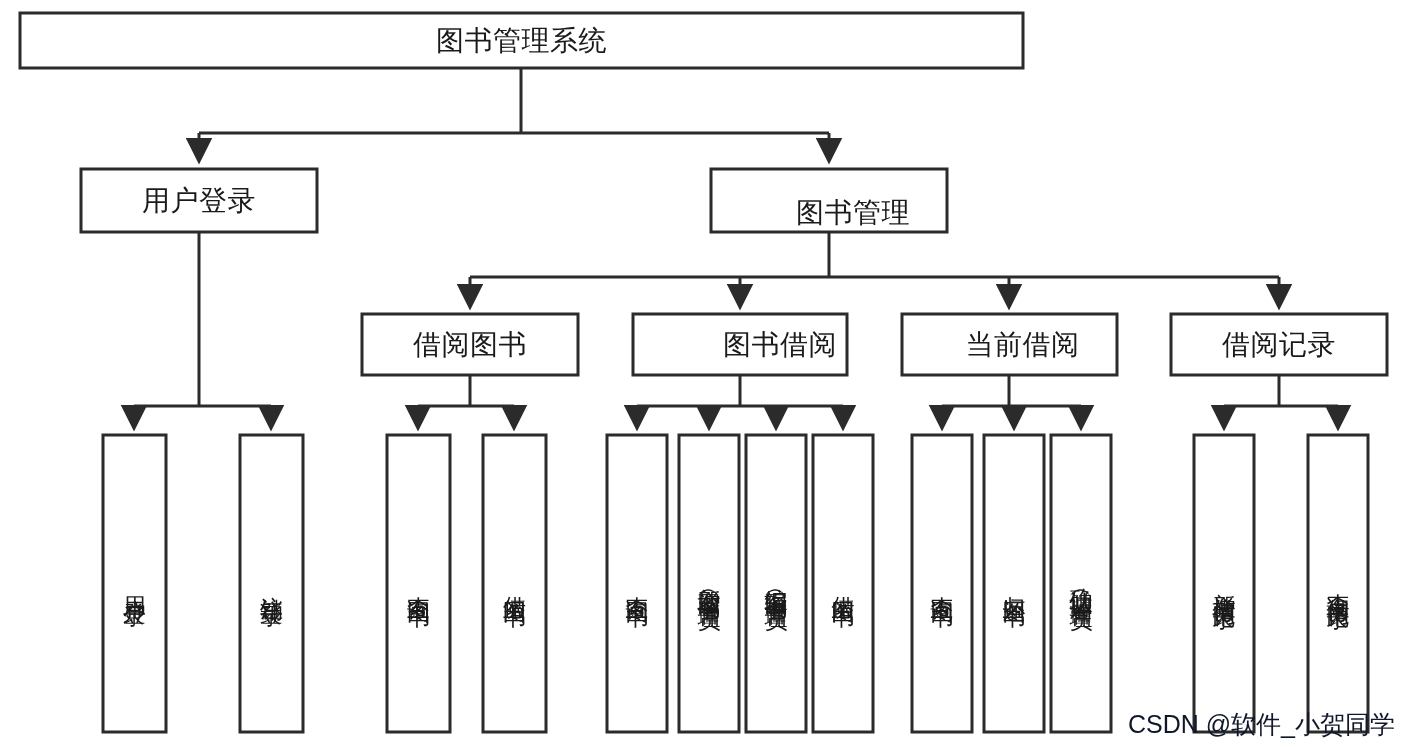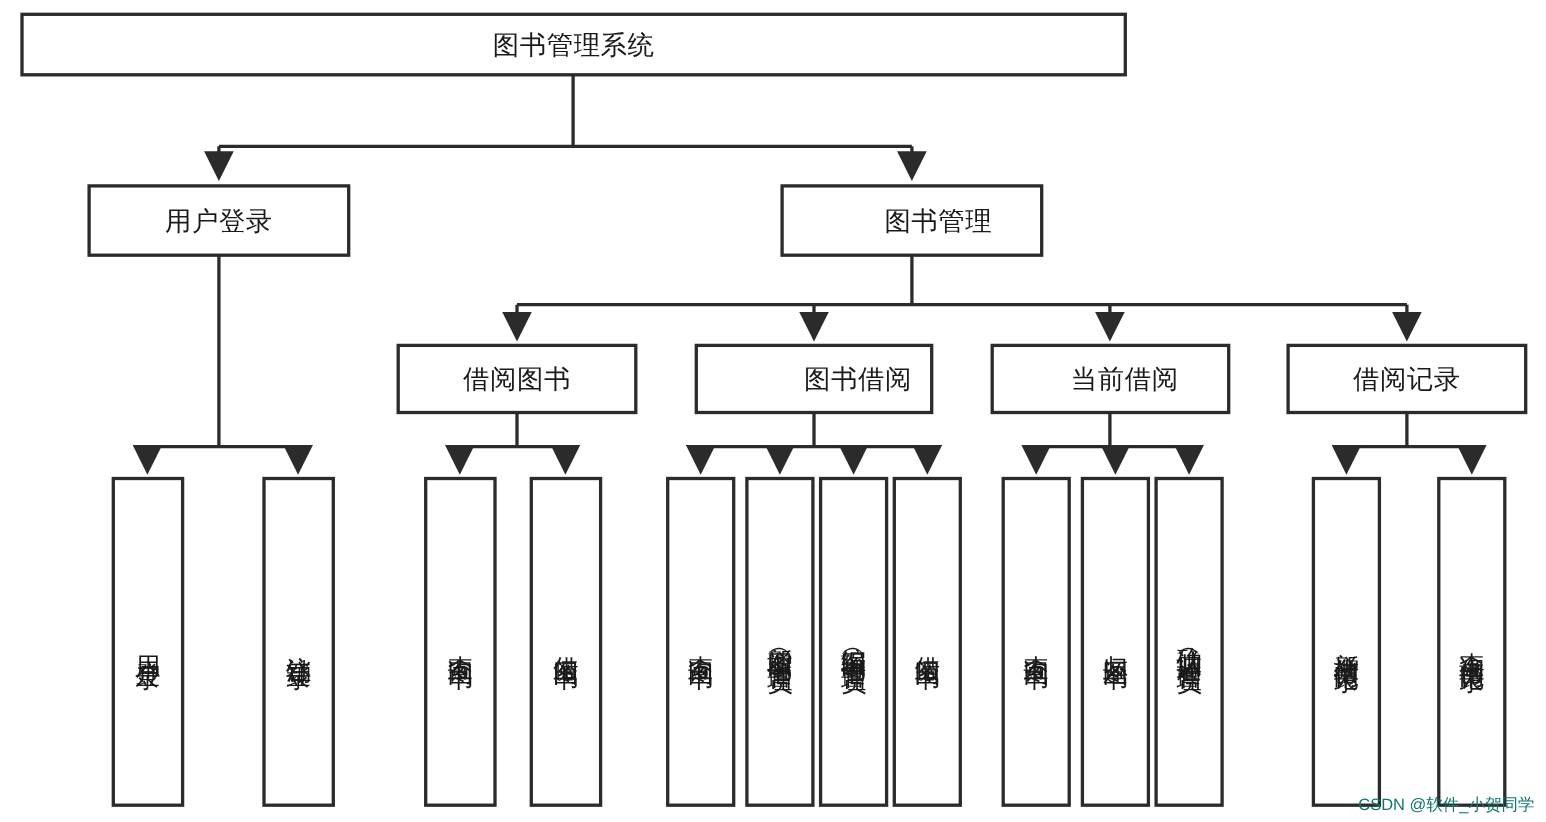--- a/index.html
+++ b/index.html
@@ -44,36 +44,36 @@
     display: flex;
     align-items: center;
     justify-content: center;
     color: #1a1a1a;
     font-family: "Liberation Sans", "DejaVu Sans", sans-serif;
     text-align: center;
     box-sizing: border-box;
     pointer-events: none;
   }
   .node-label.horiz {
-    font-size: 24px;
+    font-size: 28px;
     letter-spacing: 0.5px;
   }
   .node-label.vert {
     writing-mode: vertical-rl;
     text-orientation: upright;
     font-size: 23px;
     letter-spacing: 3px;
     line-height: 1;
   }
   .watermark {
     position: absolute;
     right: 10px;
     bottom: 6px;
-    font-size: 15px;
-    color: #0f766e;
+    font-size: 25px;
+    color: #0f172a;
     font-family: "Liberation Sans", "DejaVu Sans", sans-serif;
     white-space: nowrap;
     pointer-events: none;
   }
 </style>
 </head>
 <body>
 
 <div id="diagram-root">
 
@@ -149,21 +149,21 @@
       <path class="connector" d="M 1279 375 L 1279 406"></path>
       <path class="connector" d="M 1224 406 L 1338 406"></path>
       <path class="connector" d="M 1224 406 L 1224 427" marker-end="url(#arrow)"></path>
       <path class="connector" d="M 1338 406 L 1338 427" marker-end="url(#arrow)"></path>
     </g>
   </svg>
 
   <div id="labels-layer">
       <div class="node-label horiz" style="left: 20px; top: 13px; width: 1003px; height: 55px;">图书管理系统</div>
       <div class="node-label horiz" style="left: 81px; top: 169px; width: 236px; height: 63px;">用户登录</div>
-      <div class="node-label horiz" style="left: 711px; top: 169px; width: 272px; height: 63px; padding-left: 12px;">图书管理</div>
+      <div class="node-label horiz" style="left: 711px; top: 181px; width: 272px; height: 63px; padding-left: 12px;">图书管理</div>
       <div class="node-label horiz" style="left: 362px; top: 314px; width: 216px; height: 61px;">借阅图书</div>
       <div class="node-label horiz" style="left: 633px; top: 314px; width: 214px; height: 61px; margin-left: 40px;">图书借阅</div>
       <div class="node-label horiz" style="left: 902px; top: 314px; width: 241px; height: 61px;">当前借阅</div>
       <div class="node-label horiz" style="left: 1171px; top: 314px; width: 216px; height: 61px; border-radius: 22px;">借阅记录</div>
       <div class="node-label vert" style="left: 103px; top: 435px; width: 63px; height: 297px;">用户登录</div>
       <div class="node-label vert" style="left: 240px; top: 435px; width: 63px; height: 297px;">注销登录</div>
       <div class="node-label vert" style="left: 387px; top: 435px; width: 63px; height: 297px;">查询图书</div>
       <div class="node-label vert" style="left: 483px; top: 435px; width: 63px; height: 297px;">借阅图书</div>
       <div class="node-label vert" style="left: 607px; top: 435px; width: 60px; height: 297px;">查询图书</div>
       <div class="node-label vert" style="left: 679px; top: 435px; width: 60px; height: 297px;">新增图书（管理员）</div>

